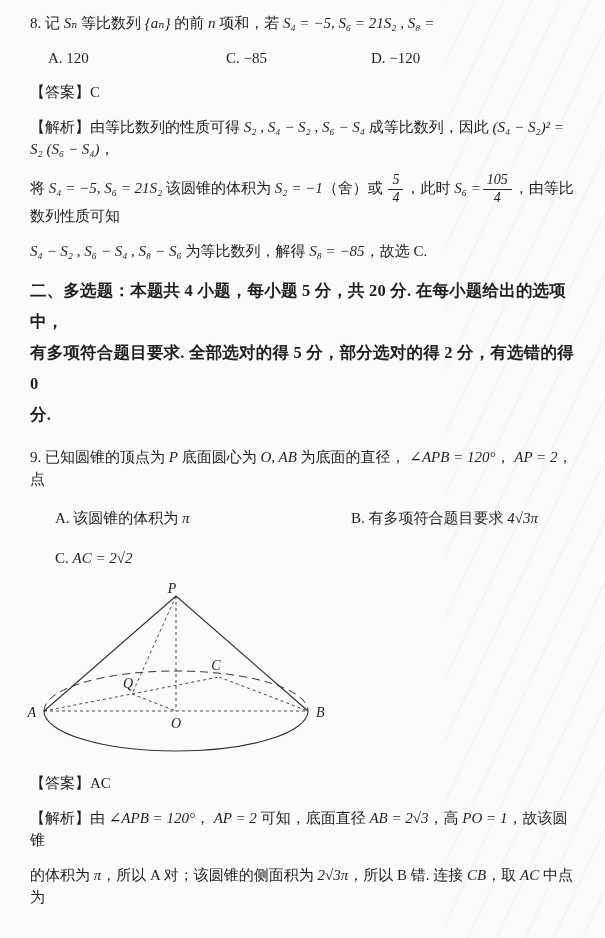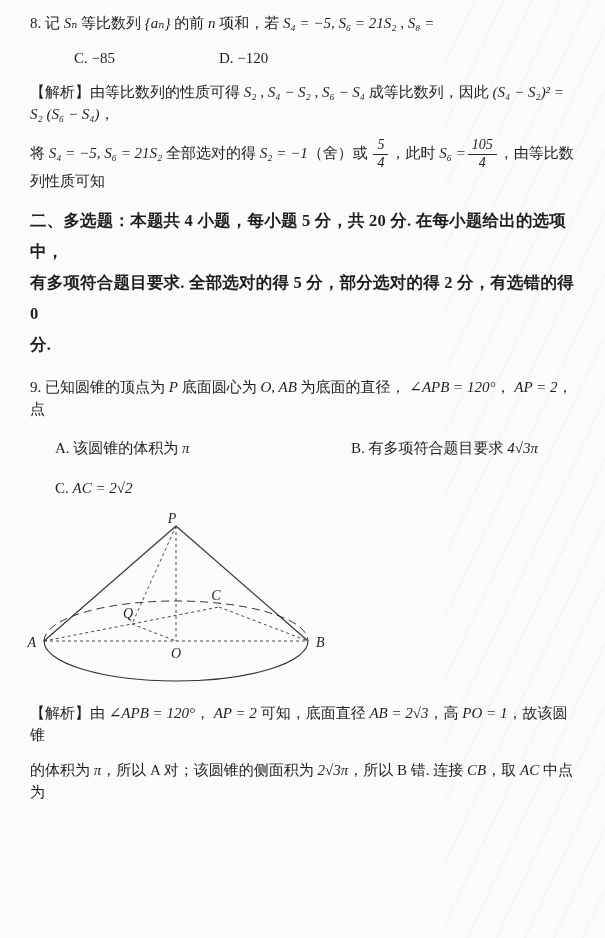--- a/index.html
+++ b/index.html
@@ -56,35 +56,40 @@
   }
   .gap-lg{margin-bottom:16px;}
 </style>
 </head>
 <body>
 
 <div class="page">
 
   <p class="line"><span class="cn">8. 记 </span><span class="mi">Sₙ</span><span class="cn"> 等比数列 </span><span class="mi">{aₙ}</span><span class="cn"> 的前 </span><span class="mi">n</span><span class="cn"> 项和，若 </span><span class="mi">S₄ = −5, S₆ = 21S₂ , S₈ =</span></p>
   <div class="opts4">
+    <span class="o1">
+        <span class="cn">A.  120</span>
+      </span>
     <span class="o3">
         <span class="cn">C.  −85</span>
       </span>
     <span class="o4">
         <span class="cn">D.  −120</span>
       </span>
   </div>
+  <p class="line"><span class="cn">【答案】C</span></p>
   <p class="line"><span class="cn">【解析】由等比数列的性质可得 </span><span class="mi">S₂ , S₄ − S₂ , S₆ − S₄</span><span class="cn"> 成等比数列，因此 </span><span class="mi">(S₄ − S₂)² = S₂ (S₆ − S₄)</span><span class="cn">，</span></p>
-  <p class="line tall"><span class="cn">将 </span><span class="mi">S₄ = −5, S₆ = 21S₂</span><span class="cn"> 全部选对的得 </span><span class="mi">S₂ = −1</span><span class="cn">（舍）或 </span><span class="frac">
+  <p class="line tall"><span class="cn">将 </span><span class="mi">S₄ = −5, S₆ = 21S₂</span><span class="cn"> 该圆锥的体积为 </span><span class="mi">S₂ = −1</span><span class="cn">（舍）或 </span><span class="frac">
         <span class="num">5</span>
         <span class="den">4</span>
       </span><span class="cn">，此时 </span><span class="mi">S₆ =</span><span class="frac">
         <span class="num">105</span>
         <span class="den">4</span>
       </span><span class="cn">，由等比数列性质可知</span></p>
+  <p class="line gap-lg"><span class="mi">S₄ − S₂ , S₆ − S₄ , S₈ − S₆</span><span class="cn"> 为等比数列，解得 </span><span class="mi">S₈ = −85</span><span class="cn">，故选 C.</span></p>
 
   <div class="section">
     <p>二、多选题：本题共 4 小题，每小题 5 分，共 20 分. 在每小题给出的选项中，</p>
     <p>有多项符合题目要求. 全部选对的得 5 分，部分选对的得 2 分，有选错的得 0</p>
     <p>分.</p>
   </div>
 
   <div class="q9stem">
     <p class="line"><span class="cn">9. 已知圆锥的顶点为 </span><span class="mi">P</span><span class="cn"> 底面圆心为 </span><span class="mi">O, AB</span><span class="cn"> 为底面的直径， </span><span class="mi">∠APB = 120°</span><span class="cn">， </span><span class="mi">AP = 2</span><span class="cn">，点</span></p>
   </div>
@@ -114,16 +119,17 @@
 
       <text x="148" y="11" text-anchor="middle">P</text>
       <text x="12" y="135" text-anchor="end">A</text>
       <text x="292" y="135" text-anchor="start">B</text>
       <text x="152" y="146" text-anchor="middle">O</text>
       <text x="192" y="88" text-anchor="middle">C</text>
       <text x="104" y="106" text-anchor="middle">Q</text>
     </svg>
   </div>
 
+  <p class="line"><span class="cn">【答案】AC</span></p>
   <p class="line"><span class="cn">【解析】由 </span><span class="mi">∠APB = 120°</span><span class="cn">， </span><span class="mi">AP = 2</span><span class="cn"> 可知，底面直径 </span><span class="mi">AB = 2√3</span><span class="cn">，高 </span><span class="mi">PO = 1</span><span class="cn">，故该圆锥</span></p>
   <p class="line"><span class="cn">的体积为 </span><span class="mi">π</span><span class="cn">，所以 A 对；该圆锥的侧面积为 </span><span class="mi">2√3π</span><span class="cn">，所以 B 错. 连接 </span><span class="mi">CB</span><span class="cn">，取 </span><span class="mi">AC</span><span class="cn"> 中点为</span></p>
 
 </div>
 
 </body></html>

